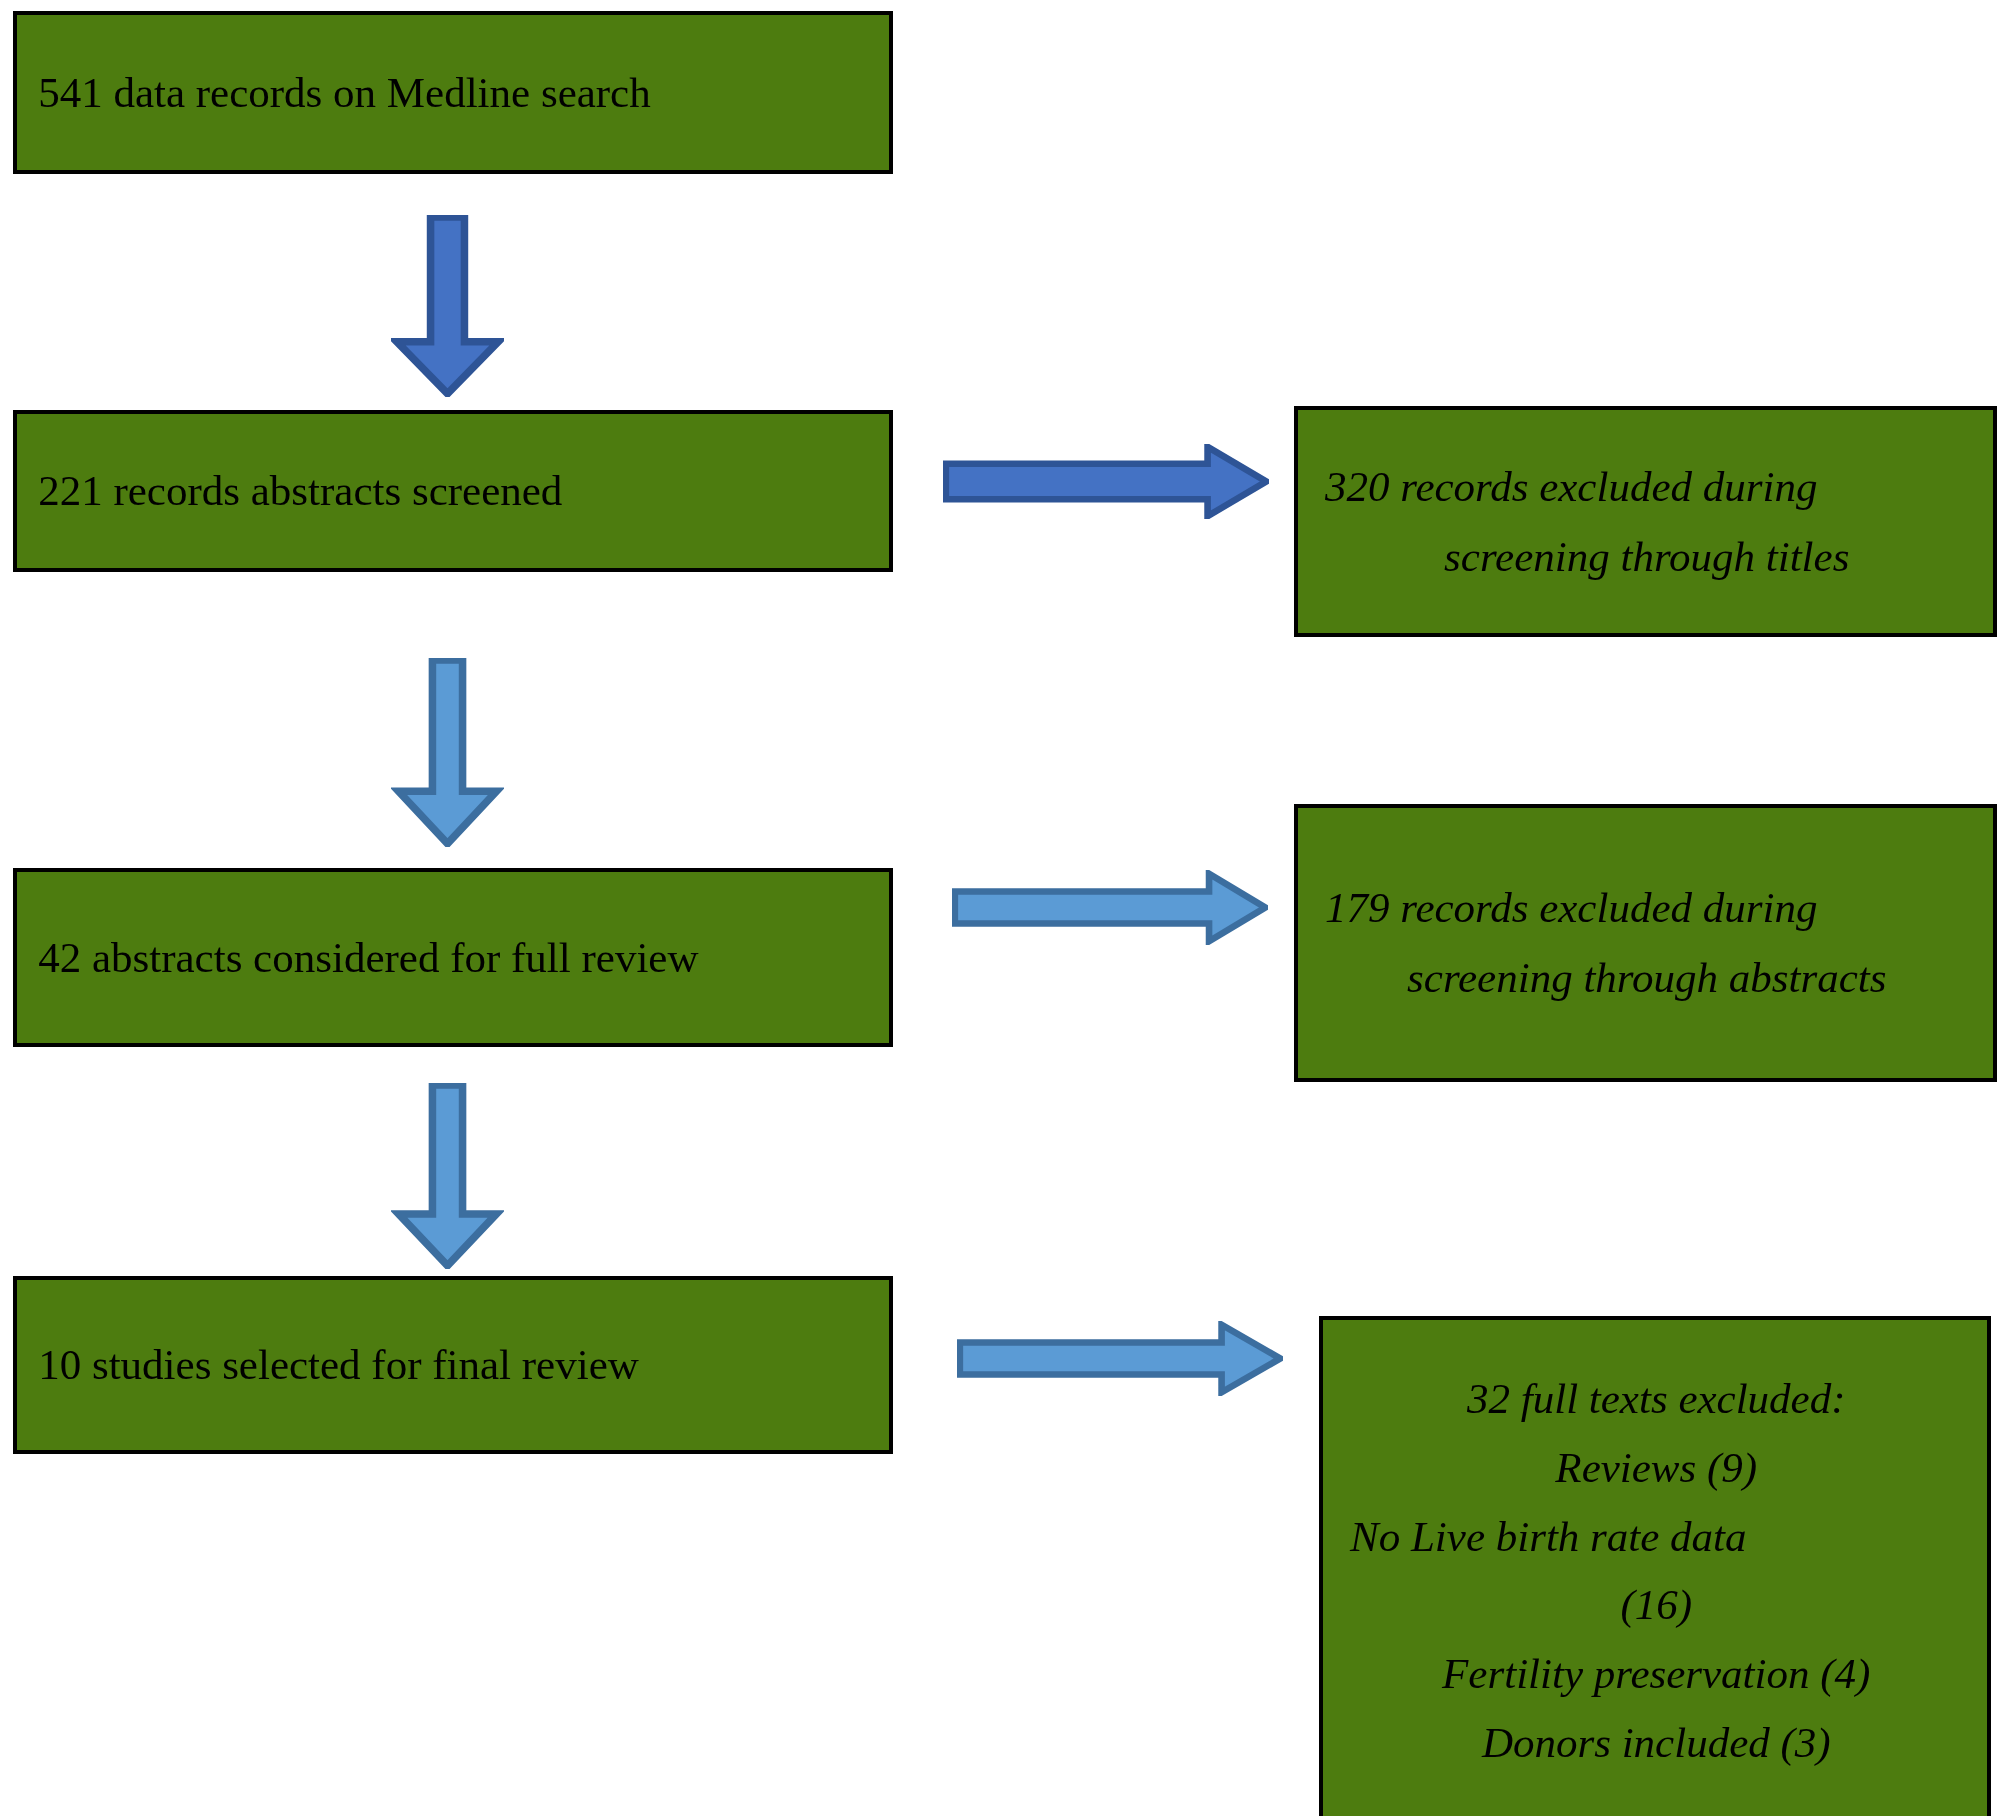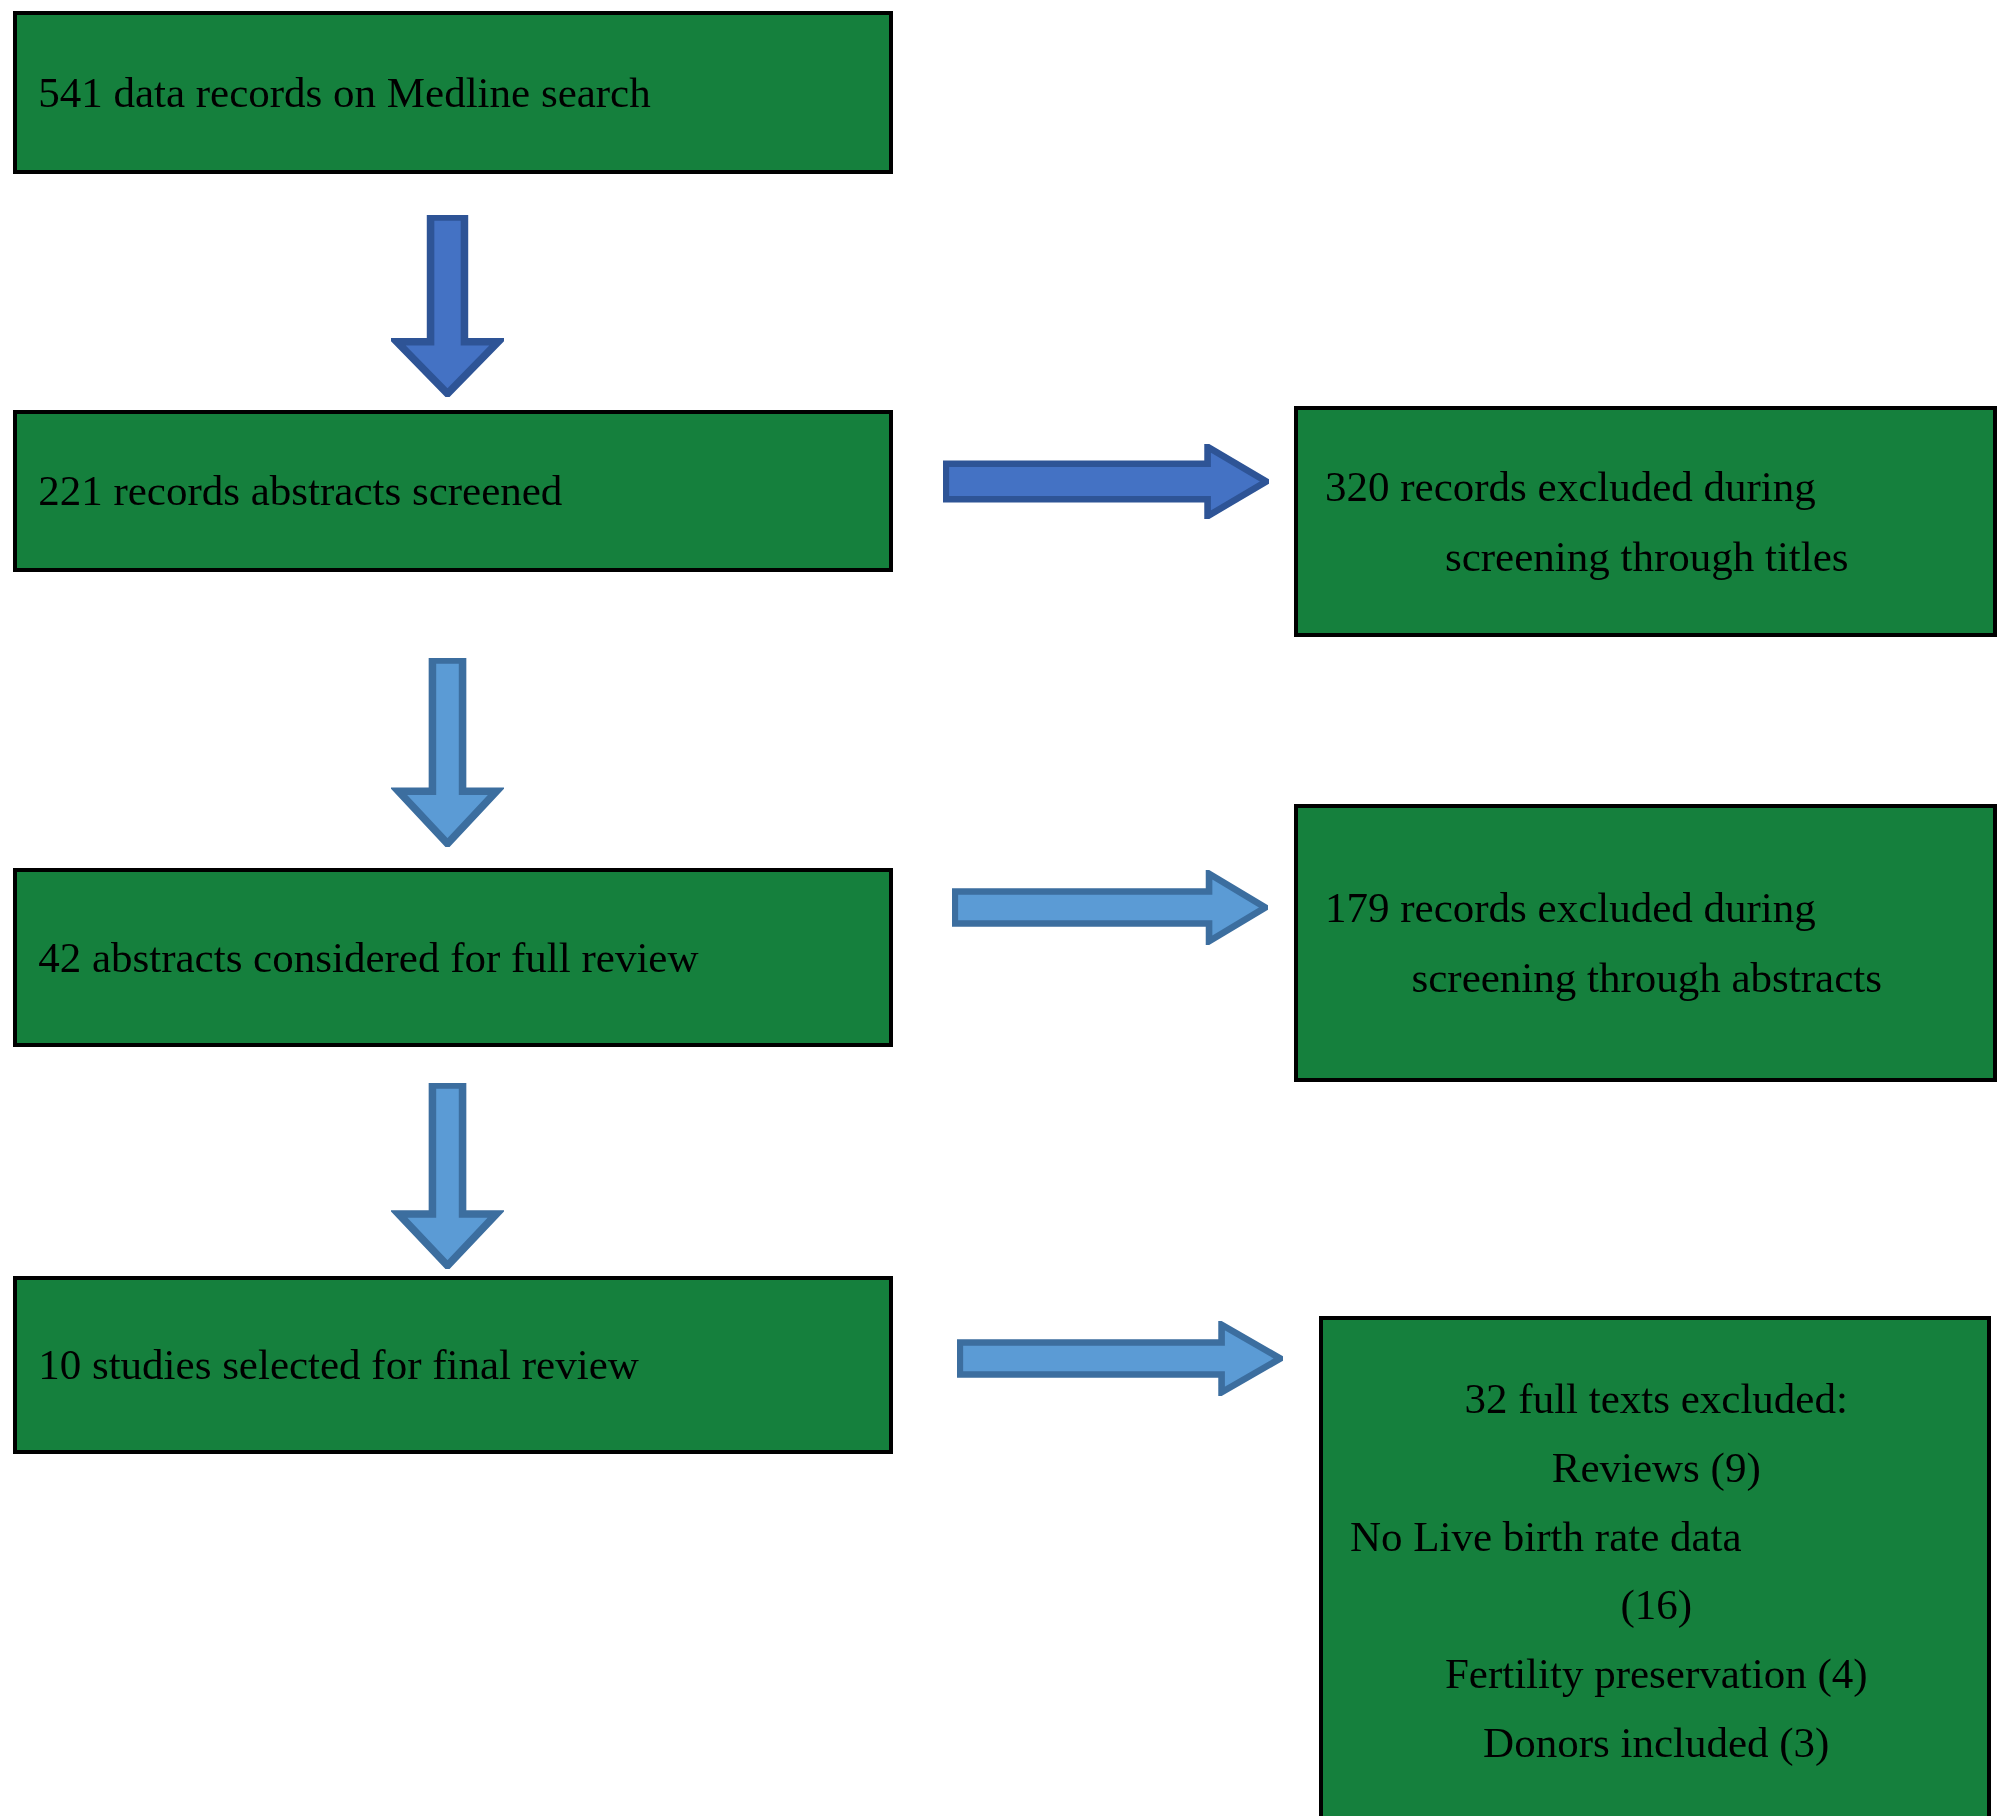--- a/index.html
+++ b/index.html
@@ -16,39 +16,40 @@
     width: 2015px;
     height: 1817px;
     background: #ffffff;
     overflow: hidden;
   }
 
   
   .fbox {
     position: absolute;
     box-sizing: border-box;
-    background: #15803d;
+    background: #4d7c0f;
     border: 4.2px solid #000000;
     display: flex;
     flex-direction: column;
     justify-content: center;
   }
   .fbox .line {
     display: block;
     color: #000000;
     font-size: 43px;
     line-height: 1.62;
     white-space: pre;
   }
   .fbox.pad-l .line { padding-left: 21px; }
   .fbox.pad-r { padding: 0 24.5px 0 27px; }
   .fbox.pad-r .line {
     white-space: normal;
     text-align: justify;
     text-justify: inter-word;
+    font-style: italic;
   }
   .fbox.pad-r .line.nojust { text-align: center; }
   .fbox.list { justify-content: flex-start; padding-top: 45px; }
   .fbox.list .line { line-height: 1.60; }
 
   
   .arrow { position: absolute; }
   .arrow svg { display: block; width: 100%; height: 100%; }
 </style>
 </head>

